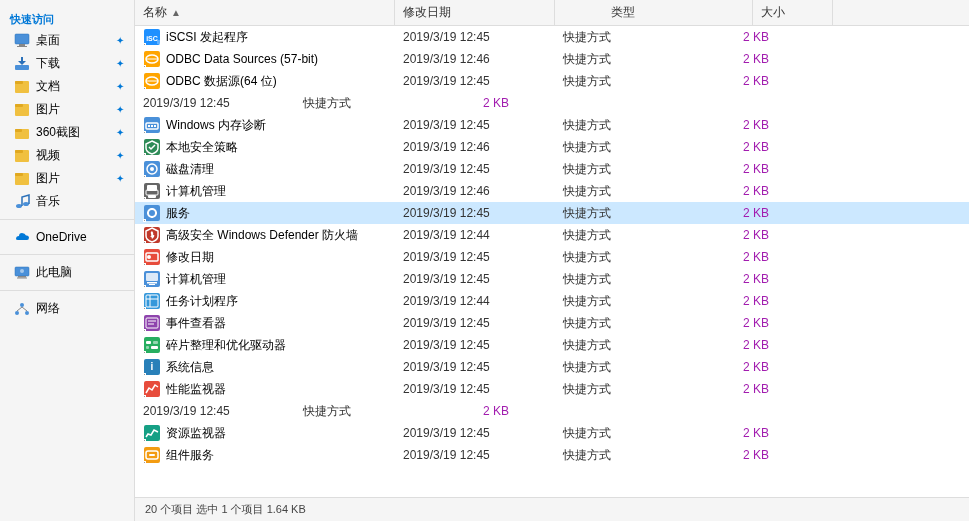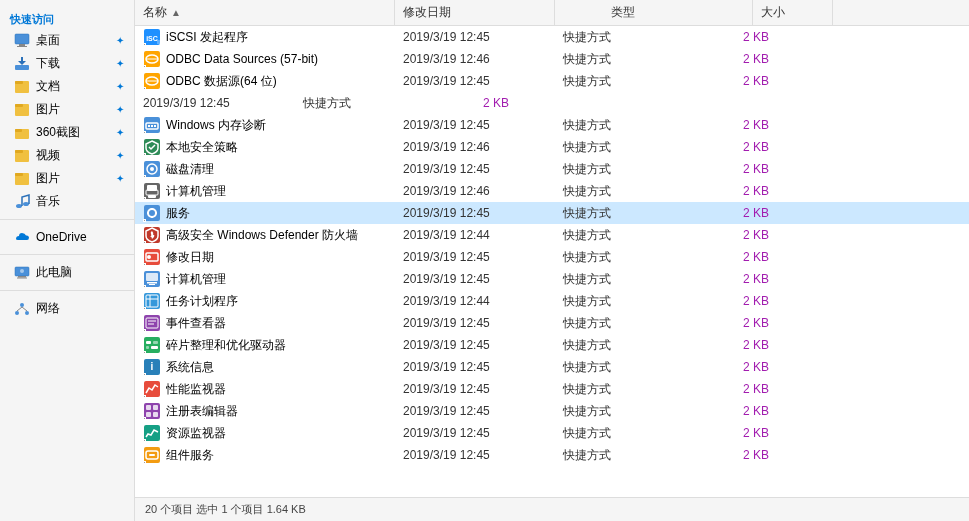--- a/index.html
+++ b/index.html
@@ -693,37 +693,20 @@
           <path d="M1 6 L2 6 L2 5 L3 4 L1 6Z" fill="#333"></path>
         </svg>
       </div>
       <span class="file-name-text">性能监视器</span>
     </div>
     <div class="file-date">2019/3/19 12:45</div>
     <div class="file-type">快捷方式</div>
     <div class="file-size">2 KB</div>
   </div>
         <div class="file-row">
-    <div class="file-name-cell">
-      <div class="file-icon" style="position:relative;">
-        <svg width="18" height="18" viewBox="0 0 18 18">
-                <rect x="1" y="1" width="16" height="16" rx="2" fill="#8e44ad"></rect>
-                <rect x="3" y="3" width="5" height="5" rx="1" fill="white" opacity="0.8"></rect>
-                <rect x="10" y="3" width="5" height="5" rx="1" fill="white" opacity="0.8"></rect>
-                <rect x="3" y="10" width="5" height="5" rx="1" fill="white" opacity="0.8"></rect>
-                <rect x="10" y="10" width="5" height="5" rx="1" fill="white" opacity="0.8"></rect>
-              </svg>
-        <svg width="7" height="7" viewBox="0 0 7 7" style="position:absolute;bottom:0;left:0;">
-          <rect x="0" y="4" width="3" height="3" fill="white"></rect>
-          <path d="M0 7 L3 7 L3 4 L0 4 Z" fill="white"></path>
-          <path d="M1 6 L2 6 L2 5 L3 4 L1 6Z" fill="#333"></path>
-        </svg>
-      </div>
-      <span class="file-name-text">注册表编辑器</span>
-    </div>
     <div class="file-date">2019/3/19 12:45</div>
     <div class="file-type">快捷方式</div>
     <div class="file-size">2 KB</div>
   </div>
         <div class="file-row">
     <div class="file-name-cell">
       <div class="file-icon" style="position:relative;">
         <svg width="18" height="18" viewBox="0 0 18 18">
                 <rect x="1" y="1" width="16" height="16" rx="2" fill="#16a085"></rect>
                 <polyline points="3,13 5,10 8,11 11,6 15,8" fill="none" stroke="white" stroke-width="1.5"></polyline>

